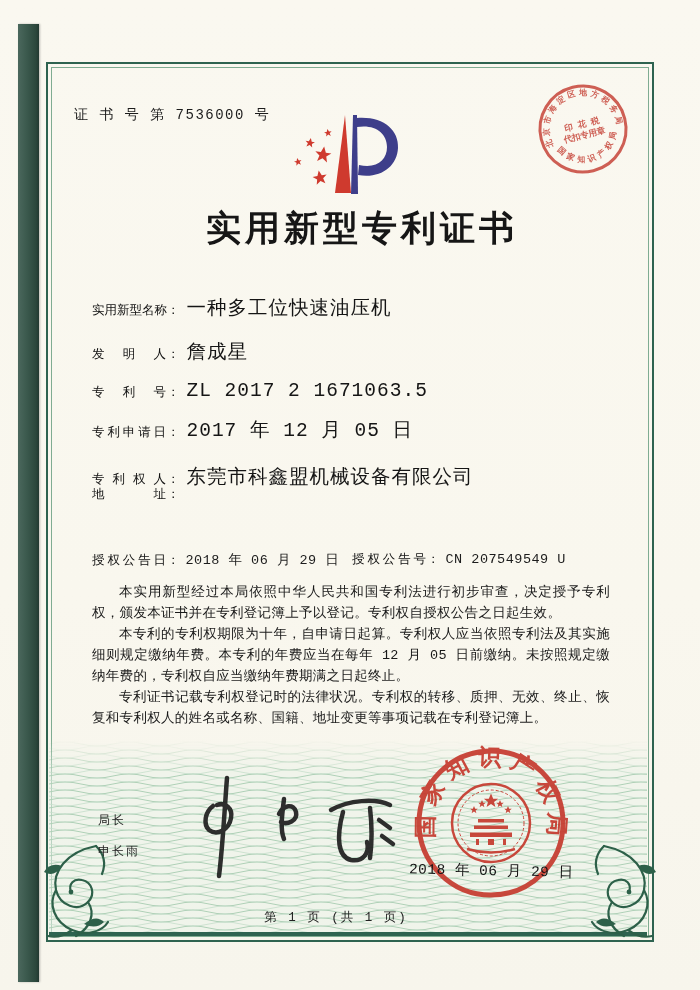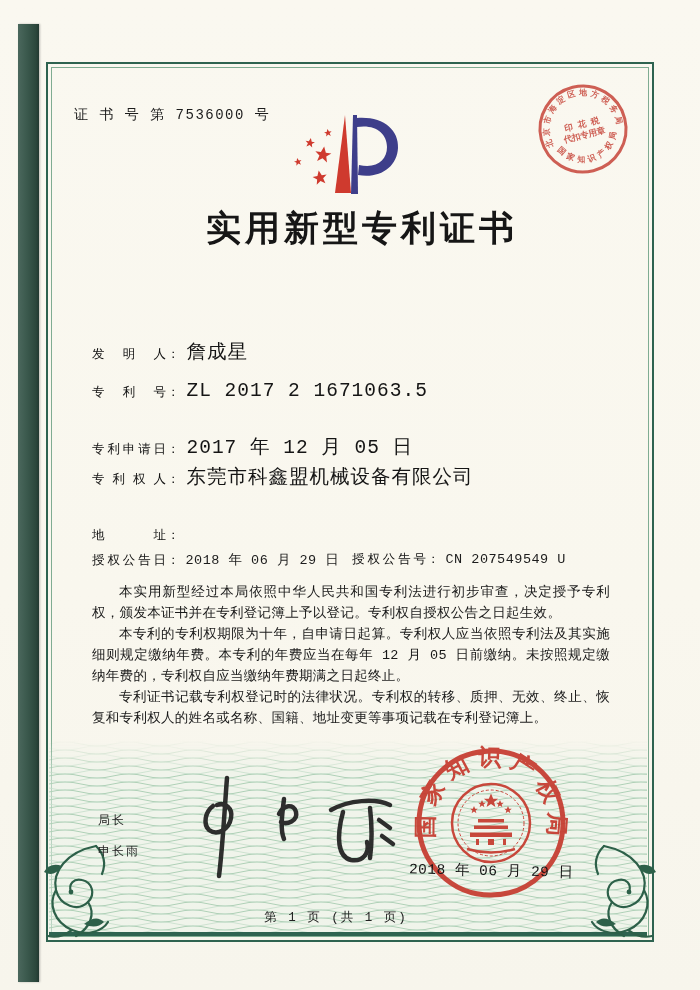--- a/index.html
+++ b/index.html
@@ -30,21 +30,21 @@
   .field-row{position:absolute;left:92px;white-space:nowrap;}
   .flabel{display:inline-block;width:74px;font-size:12.5px;text-align:justify;
           text-align-last:justify;-moz-text-align-last:justify;vertical-align:baseline;color:#111;}
   .fcolon{font-size:12.5px;padding:0 2px 0 1px;}
   .fvalue{font-size:19.5px;letter-spacing:1px;margin-left:5px;color:#151515;}
   .fvalue-block{display:inline-block;vertical-align:top;white-space:normal;
                 width:440px;line-height:22px;}
   .fvalue-block .fvalue{margin-left:5px;display:block;}
   .fvalue-block .fvalue + .fvalue{margin-top:6px;}
   .row-1{top:294px;} .row-2{top:338px;} .row-3{top:380px;}
-  .row-4{top:433px;} .row-5{top:463px;} .row-6{top:526px;}
+  .row-4{top:416px;} .row-5{top:463px;} .row-6{top:485px;}
   .grant-row{position:absolute;top:551px;left:0;width:700px;font-size:13px;}
   .grant-left{position:absolute;left:92px;white-space:nowrap;}
   .grant-right{position:absolute;left:352px;white-space:nowrap;}
   .gvalue{font-size:13.5px;letter-spacing:.5px;margin-left:4px;}
   .body-text{position:absolute;left:92px;top:582px;width:518px;font-size:13.5px;
              line-height:21px;text-align:justify;letter-spacing:.3px;color:#191919;}
   .body-text p{margin:0;text-indent:2em;}
   .signoff{position:absolute;left:98px;top:806px;font-size:12px;letter-spacing:2px;
            line-height:31px;z-index:6;color:#222;}
   .signature{position:absolute;left:183px;top:772px;z-index:6;}
@@ -136,20 +136,23 @@
     </text>
     <text font-size="8" font-weight="600" fill="#c84a3f" letter-spacing="3.6">
       <textPath href="#taxBotArc" startOffset="3">国家知识产权局</textPath>
     </text>
     <text x="0" y="-2" text-anchor="middle" font-size="8.5" font-weight="600" fill="#c84a3f">印 花 税</text>
     <text x="0" y="9" text-anchor="middle" font-size="8.5" font-weight="600" fill="#c84a3f">代扣专用章</text>
   </svg>
 
   <div class="title">实用新型专利证书</div>
 
+  <div class="field-row row-1">
+    <span class="flabel">实用新型名称</span><span class="fcolon">：</span><span class="fvalue">一种多工位快速油压机</span>
+  </div>
   <div class="field-row row-2">
     <span class="flabel">发明人</span><span class="fcolon">：</span><span class="fvalue">詹成星</span>
   </div>
   <div class="field-row row-3">
     <span class="flabel">专利号</span><span class="fcolon">：</span><span class="fvalue">ZL 2017 2 1671063.5</span>
   </div>
   <div class="field-row row-4">
     <span class="flabel">专利申请日</span><span class="fcolon">：</span><span class="fvalue">2017 年 12 月 05 日</span>
   </div>
   <div class="field-row row-5">

